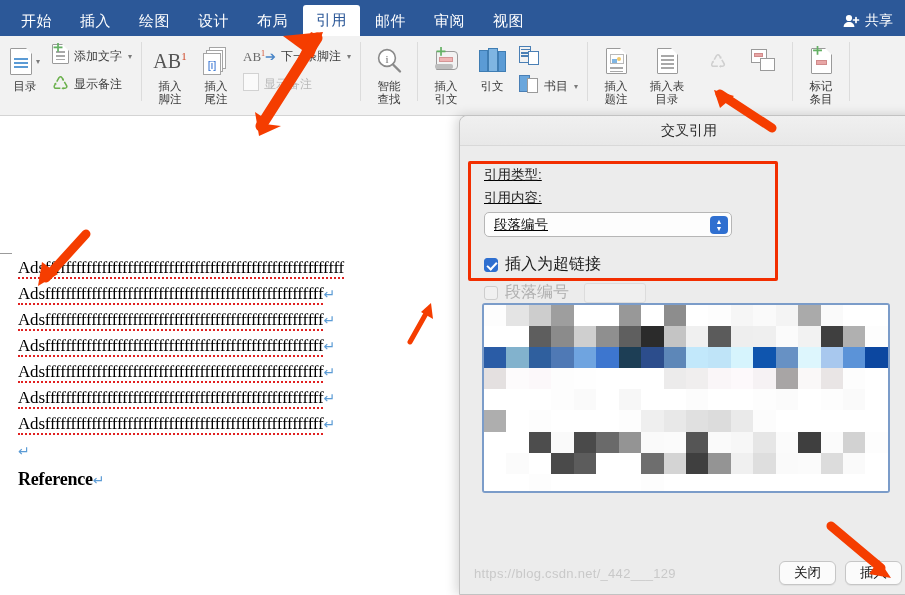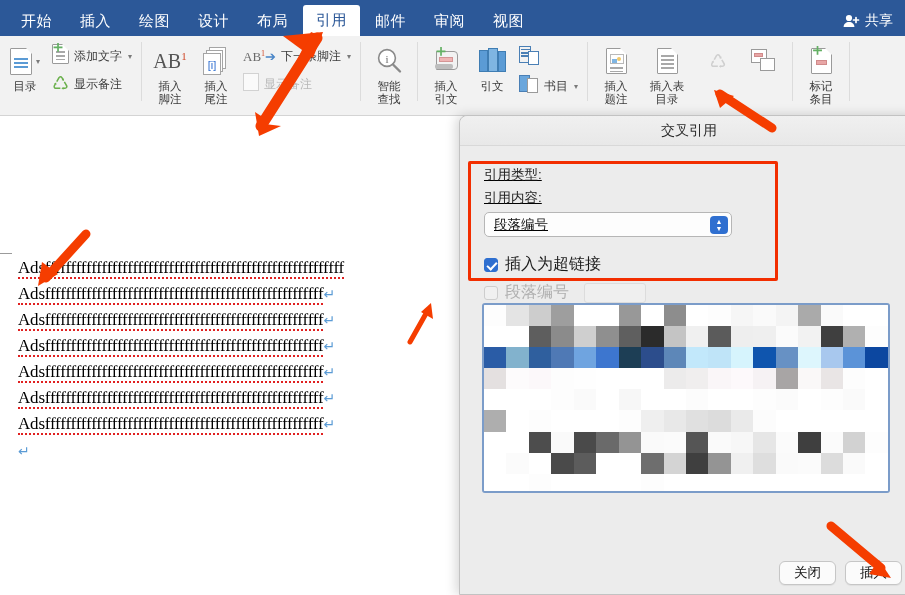--- a/index.html
+++ b/index.html
@@ -456,20 +456,23 @@
         <span class="squig">Adsffffffffffffffffffffffffffffffffffffffffffffffffffffff</span><span class="pmark">↵</span>
       </div>
       <div class="dline">
         <span class="squig">Adsffffffffffffffffffffffffffffffffffffffffffffffffffffff</span><span class="pmark">↵</span>
       </div>
 
       <div class="dline" style="line-height:28px">
         <span class="pmark">↵</span>
       </div>
 
+      <div class="dline" style="line-height:28px">
+        <span class="refline">Reference</span><span class="pmark">↵</span>
+      </div>
 
     </div>
   </div>
 
   <div class="dialog">
     <div class="dlg-title">
       <span>交叉引用</span>
     </div>
     <div class="dlg-body">
 
@@ -679,20 +682,21 @@
               <div class="mcell" style="background:#fff"></div>
               <div class="mcell" style="background:#fff"></div>
               <div class="mcell" style="background:#fff"></div>
           </div>
         </div>
       </div>
 
     </div>
 
     <div class="dlg-footer">
+      <div class="watermark" style="position:static;margin-right:auto;margin-left:14px;padding-bottom:0">https://blog.csdn.net/_442___129</div>
       <div class="btn">
           <span>关闭</span>
         </div>
       <div class="btn">
           <span>插入</span>
         </div>
     </div>
 
     <div class="redbox" style="left:8px; top:45px; width:310px; height:120px;"></div>
   </div>

